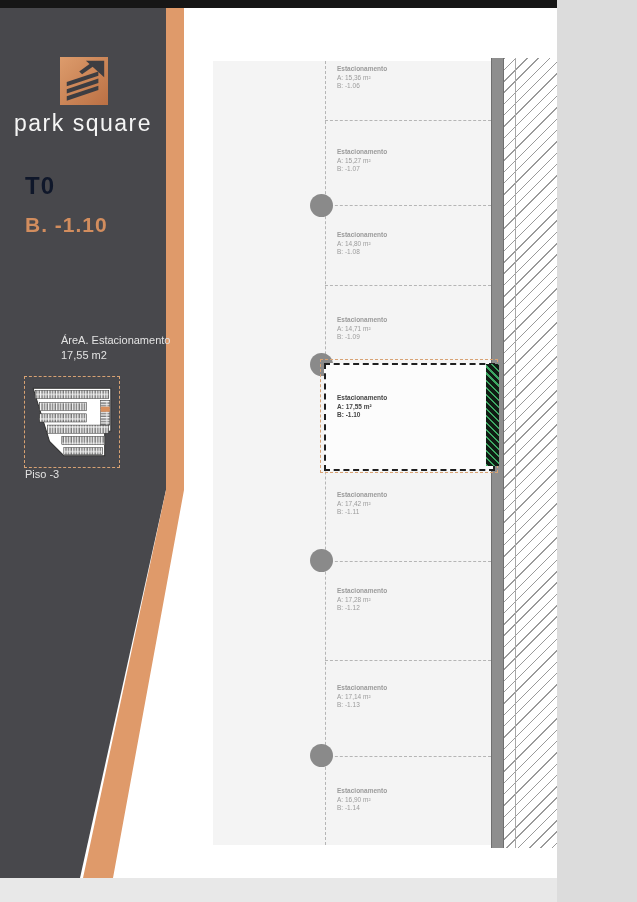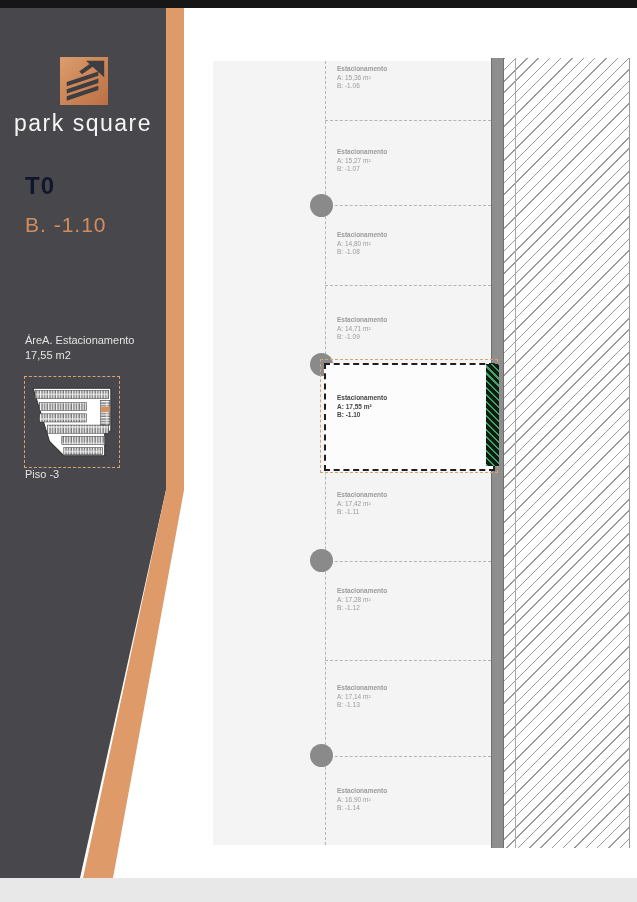--- a/index.html
+++ b/index.html
@@ -1,37 +1,37 @@
 <!DOCTYPE html>
 <html><head>
 <meta charset="utf-8">
 <style>
   html,body{margin:0;padding:0;}
   body{font-family:"Liberation Sans",sans-serif;background:#dcdcdc;}
-  #page{position:relative;width:637px;height:902px;overflow:hidden;background:#e9e9e9;}
+  #page{position:relative;width:557px;height:902px;overflow:hidden;background:#e9e9e9;}
 
   
   .white-sheet{position:absolute;left:0;top:8px;width:637px;height:870px;background:#ffffff;}
   .topbar{position:absolute;left:0;top:0;width:637px;height:8px;background:#161616;}
   .bottom-strip{position:absolute;left:0;top:878px;width:637px;height:24px;background:#e8e8e8;}
 
   
   .sidebar{position:absolute;left:0;top:0;width:637px;height:902px;background:#48484c;
            clip-path:polygon(0px 8px,166px 8px,166px 490px,80px 878px,0px 878px);}
   .accent-stripe{position:absolute;left:0;top:0;width:637px;height:902px;background:#df9a6a;
            clip-path:polygon(166px 8px,184px 8px,184px 490px,113px 878px,83px 878px,166px 490px);}
 
   .brand-logo{position:absolute;left:60px;top:57px;width:48px;height:48px;}
   .brand-name{position:absolute;left:0;top:110px;width:166px;text-align:center;color:#f5f5f5;
               font-size:23px;letter-spacing:1.5px;font-weight:400;}
   .unit-type{position:absolute;left:25px;top:172px;color:#0f172a;font-size:24px;font-weight:700;letter-spacing:1px;}
-  .unit-code{position:absolute;left:25px;top:213px;color:#d28d5e;font-size:21px;font-weight:400;letter-spacing:1px;}
+  .unit-code{position:absolute;left:25px;top:213px;color:#d28d5e;font-size:21px;font-weight:700;letter-spacing:1px;}
 
   .area-block{position:absolute;left:25px;width:140px;color:#e3e3e3;font-size:11px;line-height:15px;}
-  .area-frac{top:256px;} .area-var{top:295px;} .area-est{top:333px;}
+  .area-frac{top:256px;} .area-var{top:295px;} .area-est{top:333px;margin-left:36px;}
 
   .minimap{position:absolute;left:24px;top:376px;width:94px;height:90px;border:1px dashed #d8a273;}
   .floor-label{position:absolute;left:25px;top:468px;color:#e3e3e3;font-size:11px;}
 
   
   .plan-canvas{position:absolute;left:213px;top:61px;width:278px;height:784px;background:#f4f4f4;}
   .v-dash{position:absolute;left:325px;top:61px;height:784px;width:0;border-left:1px dashed #b5b5b5;}
   .h-dash{position:absolute;left:325px;width:166px;height:0;border-top:1px dashed #b5b5b5;}
   .column-circle{position:absolute;width:23px;height:23px;border-radius:50%;background:#8a8a8a;left:310px;}
 

